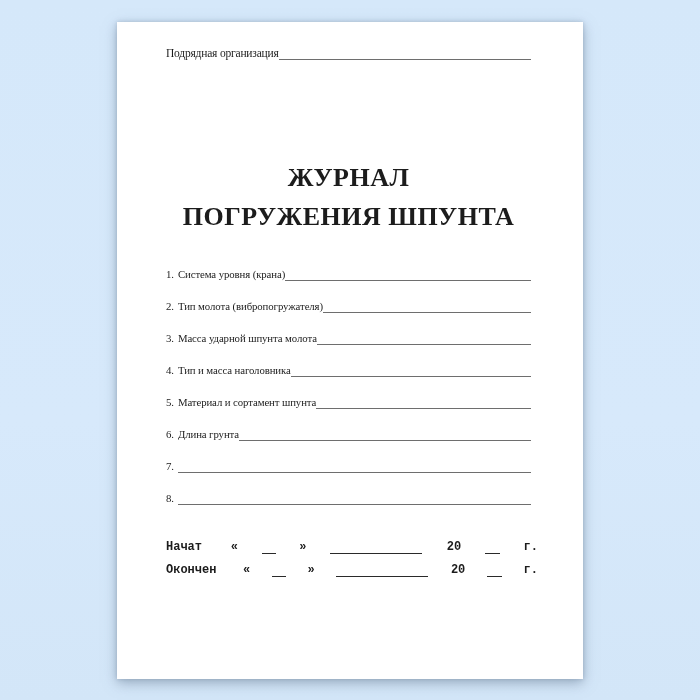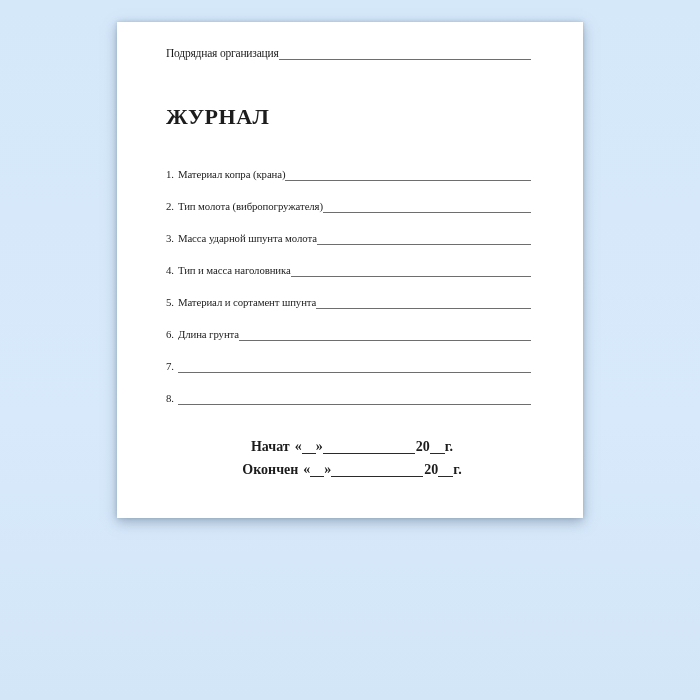--- a/index.html
+++ b/index.html
@@ -12,21 +12,21 @@
   body {
     background: linear-gradient(180deg, #d5e8fa 0%, #d7e9fb 60%, #d3e6f8 100%);
     position: relative;
     font-family: "Liberation Serif", serif;
   }
   .page {
     position: absolute;
     left: 117px;
     top: 22px;
     width: 466px;
-    height: 496px;
+    height: 657px;
     background: #ffffff;
     box-shadow: 0 4px 12px rgba(105, 125, 150, 0.55), 0 0 4px rgba(105, 125, 150, 0.35);
     box-sizing: border-box;
     padding: 25px 52px 0 49px;
     color: #1c1c1c;
   }
   .field-row {
     display: flex;
     align-items: flex-end;
     font-size: 11.5px;
@@ -34,24 +34,24 @@
     height: 13px;
     margin-bottom: 25px;
     letter-spacing: -0.2px;
   }
   .fill-line {
     flex: 1;
     border-bottom: 1px solid #6e6e6e;
     height: 11px;
   }
   .doc-title {
-    margin-top: 37px;
-    text-align: left;
+    margin-top: 98px;
+    text-align: center;
     font-weight: bold;
-    font-size: 22px;
+    font-size: 26px;
     line-height: 39px;
     letter-spacing: 0.5px;
     white-space: nowrap;
   }
   .form-list {
     margin-top: 32px;
   }
   .form-row {
     display: flex;
     align-items: flex-end;
@@ -62,28 +62,29 @@
     letter-spacing: -0.1px;
   }
   .form-row .num {
     margin-right: 4px;
   }
   .footer {
     margin-top: 35px;
   }
   .footer-row {
     display: flex;
-    justify-content: center;
+    justify-content: space-between;
     align-items: flex-end;
     font-weight: bold;
-    font-size: 14px;
+    font-size: 12px;
     line-height: 14px;
     height: 14px;
     margin-right: -7px;
     margin-bottom: 9px;
+    font-family: Liberation Mono, monospace;
   }
   .footer-row .flabel { margin-right: 5px; }
   .blank {
     border-bottom: 1px solid #2a2a2a;
     height: 11px;
     display: inline-block;
   }
   .q-gap   { width: 14px; }
   .main-line { width: 92px; }
   .y-gap   { width: 15px; }
@@ -96,26 +97,27 @@
 
   <div>
     <div class="field-row">
       <span>Подрядная организация</span>
         <span class="fill-line"></span>
     </div>
   </div>
 
   <div class="doc-title">
     <div>ЖУРНАЛ</div>
+    <div>ПОГРУЖЕНИЯ ШПУНТА</div>
   </div>
 
   <div class="form-list">
     <div class="form-row">
       <span class="num">1.</span>
-        <span>Материал копра (крана)</span>
+        <span>Система уровня (крана)</span>
         <span class="fill-line"></span>
     </div>
     <div class="form-row">
       <span class="num">2.</span>
         <span>Тип молота (вибропогружателя)</span>
         <span class="fill-line"></span>
     </div>
     <div class="form-row">
       <span class="num">3.</span>
         <span>Масса ударной шпунта молота</span>

